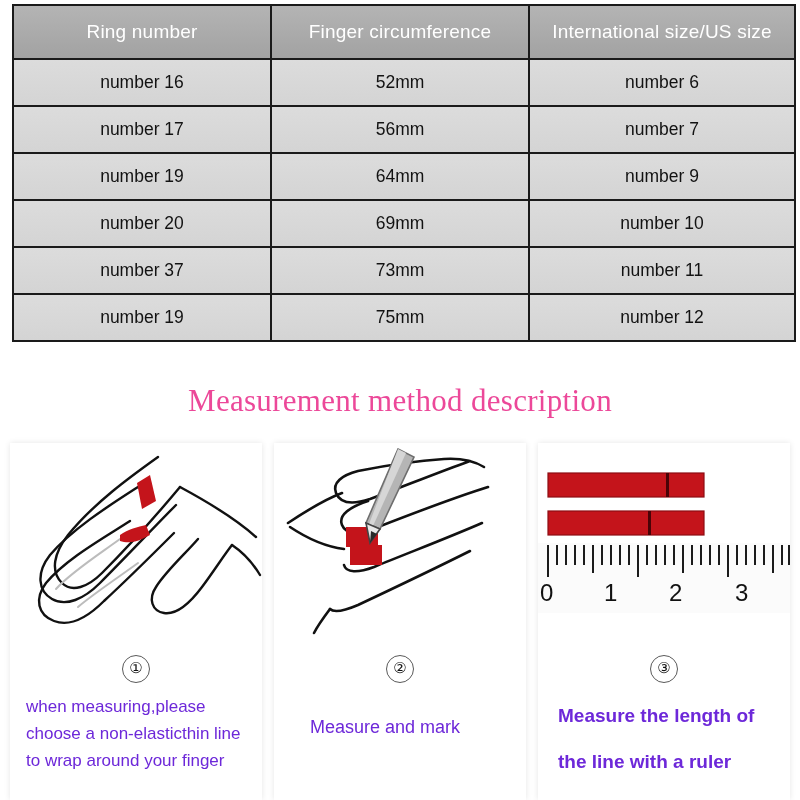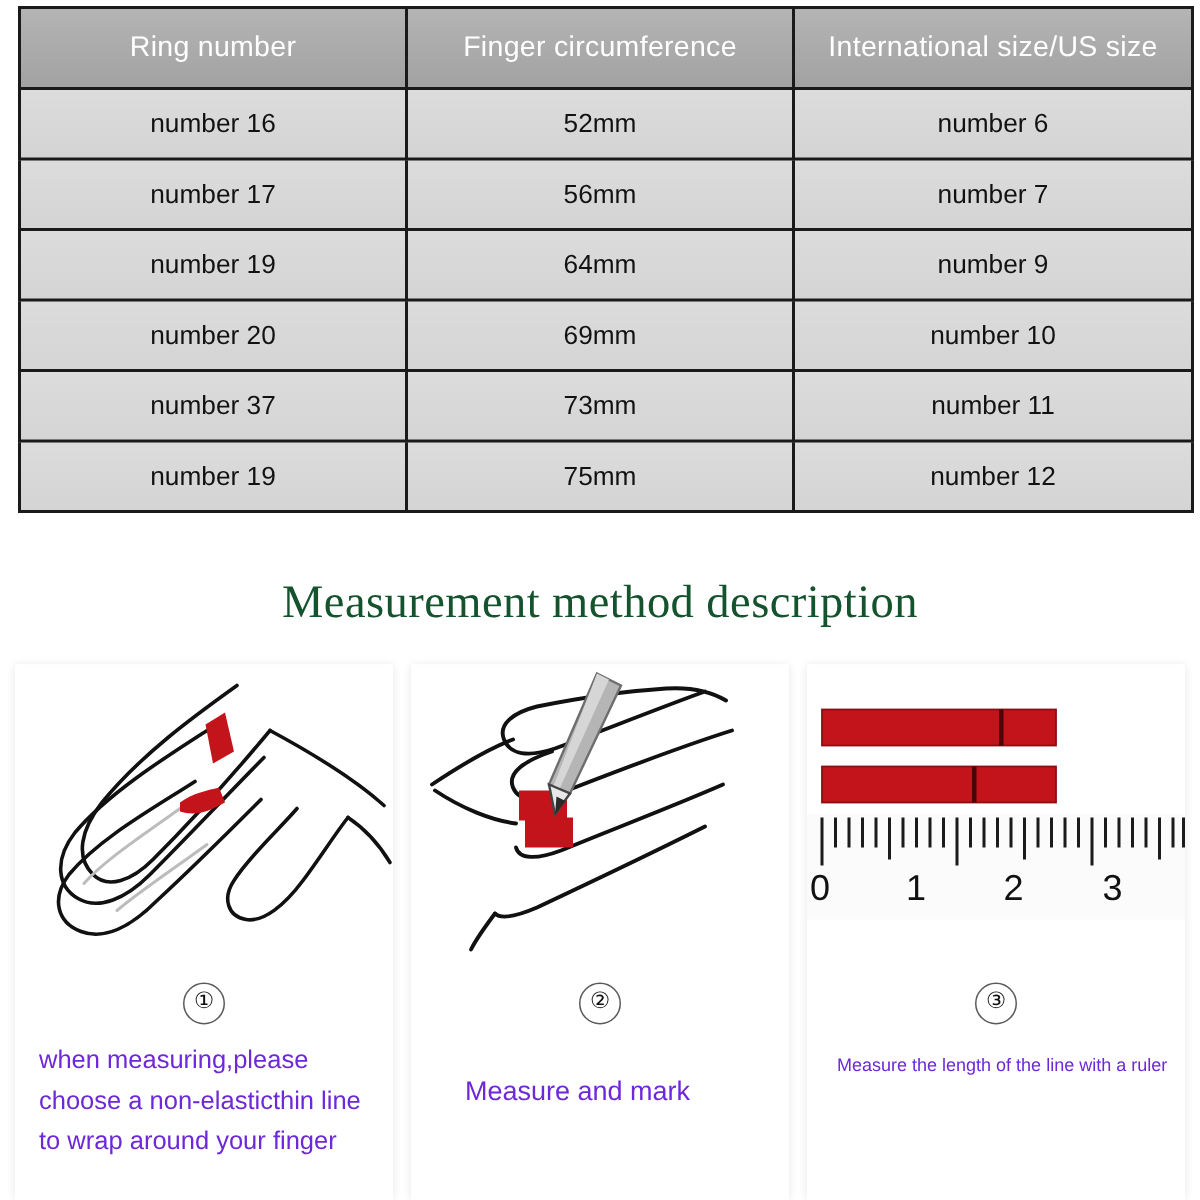--- a/index.html
+++ b/index.html
@@ -51,21 +51,21 @@
 
   
   .section-title {
     position: absolute;
     left: 0;
     top: 383px;
     width: 800px;
     text-align: center;
     font-size: 31px;
     font-family: "Liberation Serif", serif;
-    color: #14532d;
+    color: #ec4899;
     letter-spacing: 0.3px;
   }
 
   
   .panels {
     position: absolute;
     left: 0;
     top: 443px;
     width: 800px;
     height: 357px;
@@ -108,21 +108,21 @@
   }
   .caption-text {
     font-size: 17px;
     line-height: 25px;
     color: #6d28d9;
     padding-left: 10px;
     padding-right: 4px;
   }
   .caption-wide  { line-height: 27px; }
   .caption-mid   { text-align: left; padding-left: 30px; padding-top: 22px; font-size: 18px; }
-  .caption-last  { line-height: 35px; padding-left: 14px; font-size: 12px; }
+  .caption-last  { line-height: 46px; padding-left: 14px; font-size: 19px; font-weight: bold; }
 </style>
 </head>
 <body>
 
 <table class="size-table">
   <thead>
     <tr>
       <th class="col-a">Ring number</th>
       <th class="col-b">Finger circumference</th>
       <th class="col-c">International size/US size</th>

